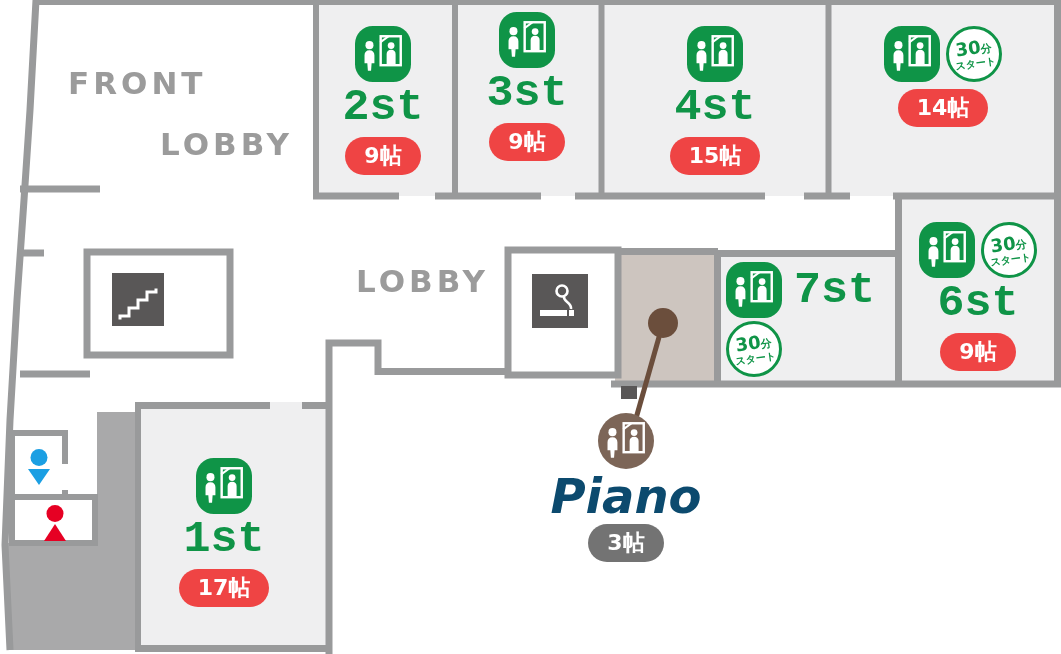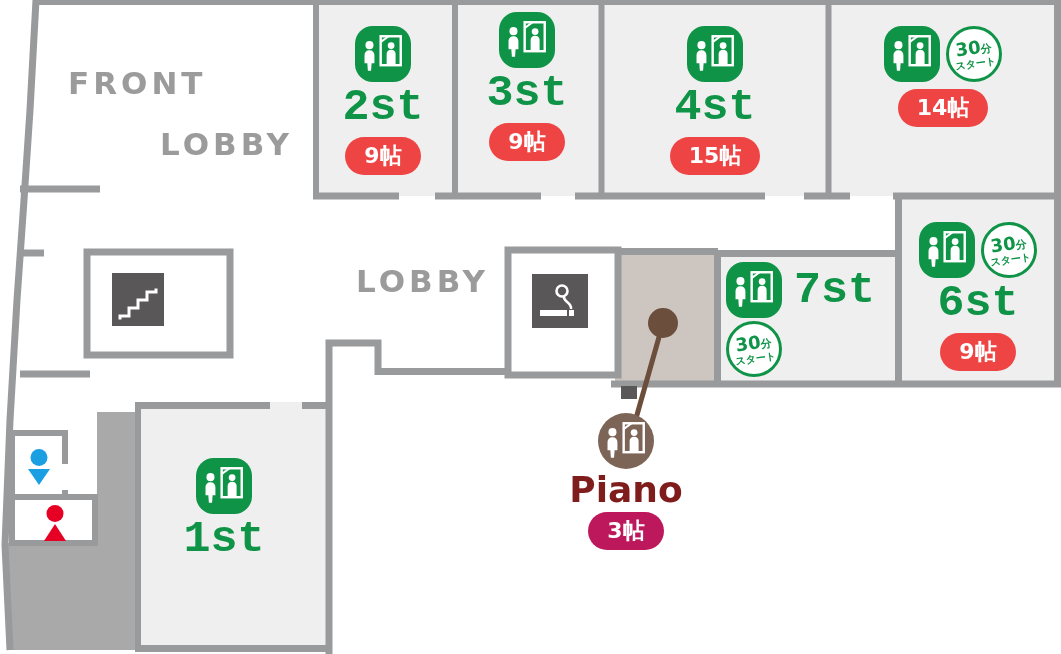--- a/index.html
+++ b/index.html
@@ -13,26 +13,26 @@
   }
   .room-group{
     position:absolute;z-index:5;display:flex;flex-direction:column;align-items:center;
   }
   .icon-row{display:flex;align-items:center;gap:6px;}
   .studio-icon{width:56px;height:56px;display:block;}
   .green{color:#0f9447;}
   .brown{color:#7c6557;}
   .room-name{font-size:45px;line-height:1.0;margin-top:3px;white-space:nowrap;}
   .room-name.green{color:#0f9447;font-family:Liberation Mono, monospace;}
-  .room-name.brown{color:#7f1d1d;font-size:36px;}
+  .room-name.brown{color:#0c4a6e;font-size:48px;font-style:italic;}
   .size-badge{
     margin-top:7px;background:#ef4444;color:#fff;font-size:22px;line-height:1;
     padding:8px 19px;border-radius:20px;white-space:nowrap;
   }
-  .size-badge.brown-bg{background:#be185d;}
+  .size-badge.brown-bg{background:#737373;}
   .thirty-badge{
     width:56px;height:56px;border-radius:50%;background:#fff;border:3px solid #0f9447;
     box-sizing:border-box;display:flex;align-items:center;justify-content:center;color:#0f9447;
     flex:0 0 auto;
   }
   .thirty-inner{transform:rotate(-8deg);text-align:center;line-height:1;}
   .t-top{font-size:18px;line-height:1;white-space:nowrap;}
   .t-unit{font-size:11px;}
   .t-bottom{font-size:10px;line-height:1;margin-top:2px;letter-spacing:0;white-space:nowrap;}
   .seven-grid{
@@ -210,20 +210,21 @@
         <div class="t-bottom">スタート</div>
       </div>
     </div>
   </div>
 
   <div class="room-group" style="left:149px;top:458px;width:150px">
     <svg class="studio-icon green">
         <use href="#icon-studio"></use>
       </svg>
     <div class="room-name green">1st</div>
+    <div class="size-badge">17帖</div>
   </div>
 
   <div class="room-group" style="left:551px;top:413px;width:150px">
     <svg class="studio-icon brown">
         <use href="#icon-studio-round"></use>
       </svg>
     <div class="room-name brown">Piano</div>
     <div class="size-badge brown-bg" style="margin-top:4px">3帖</div>
   </div>
 

